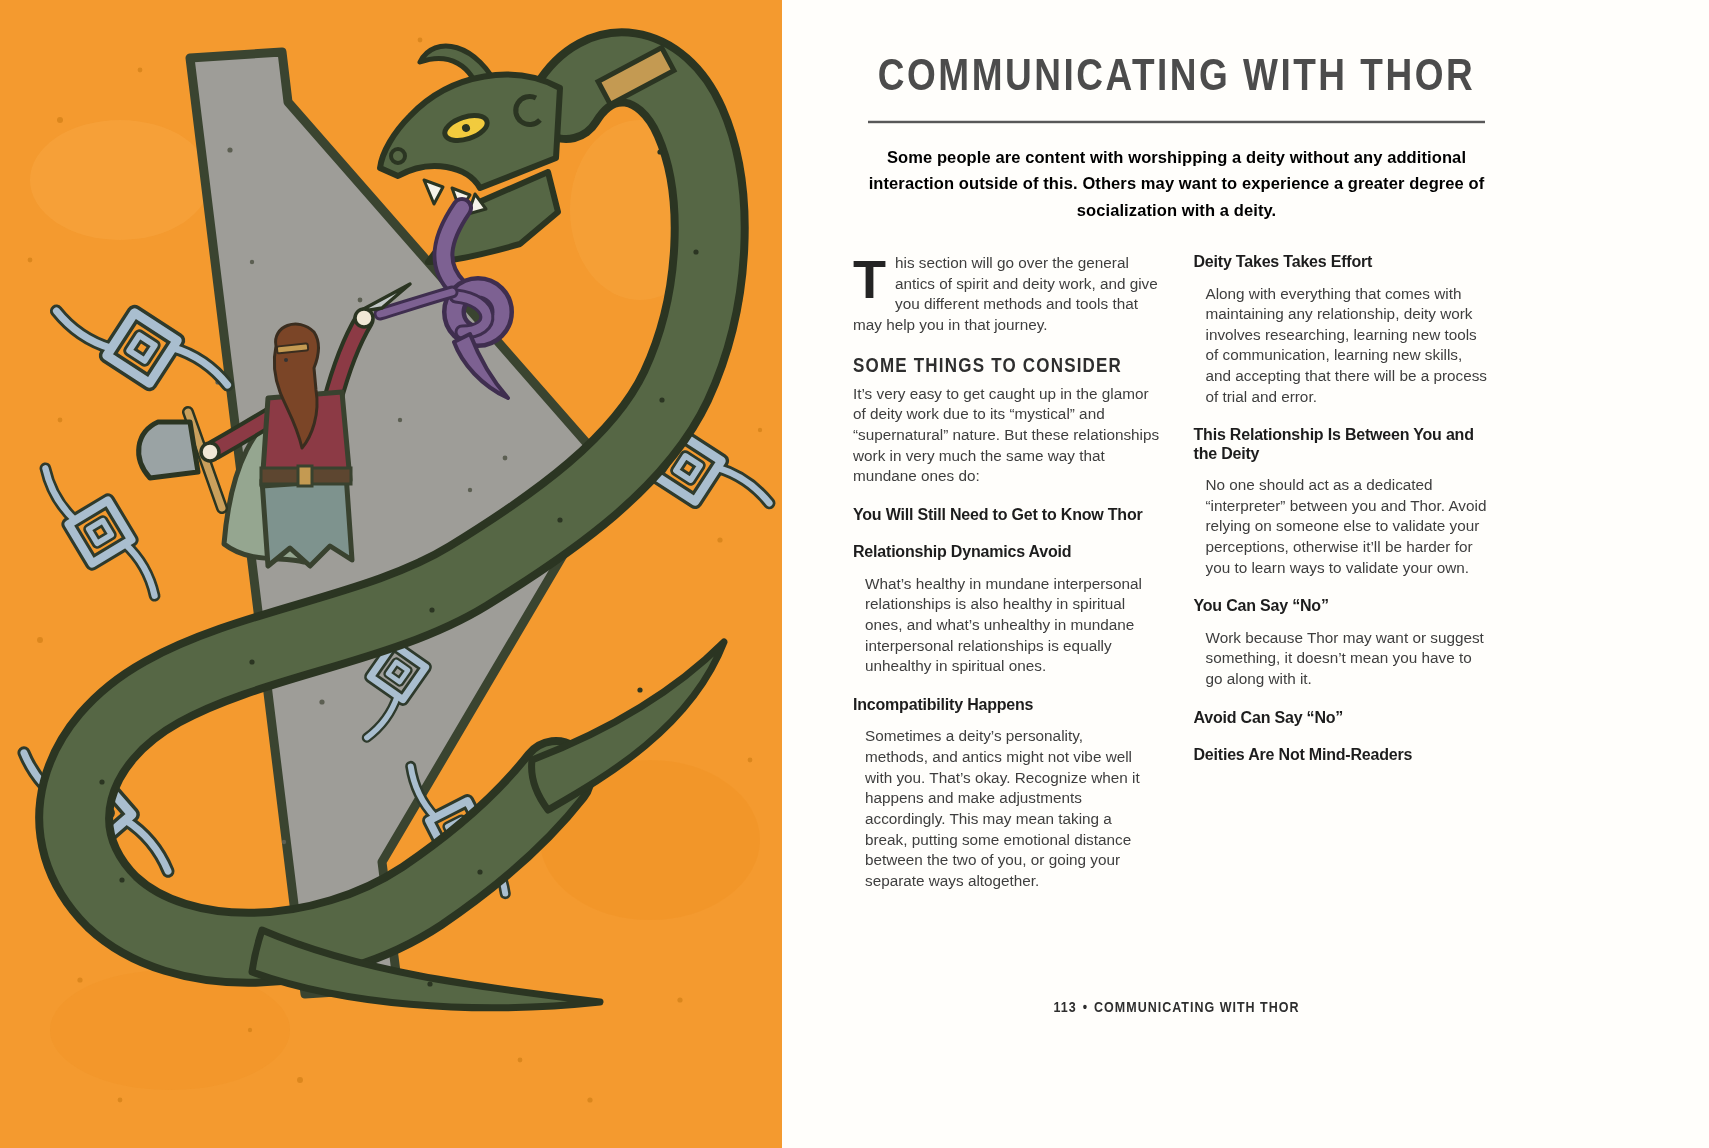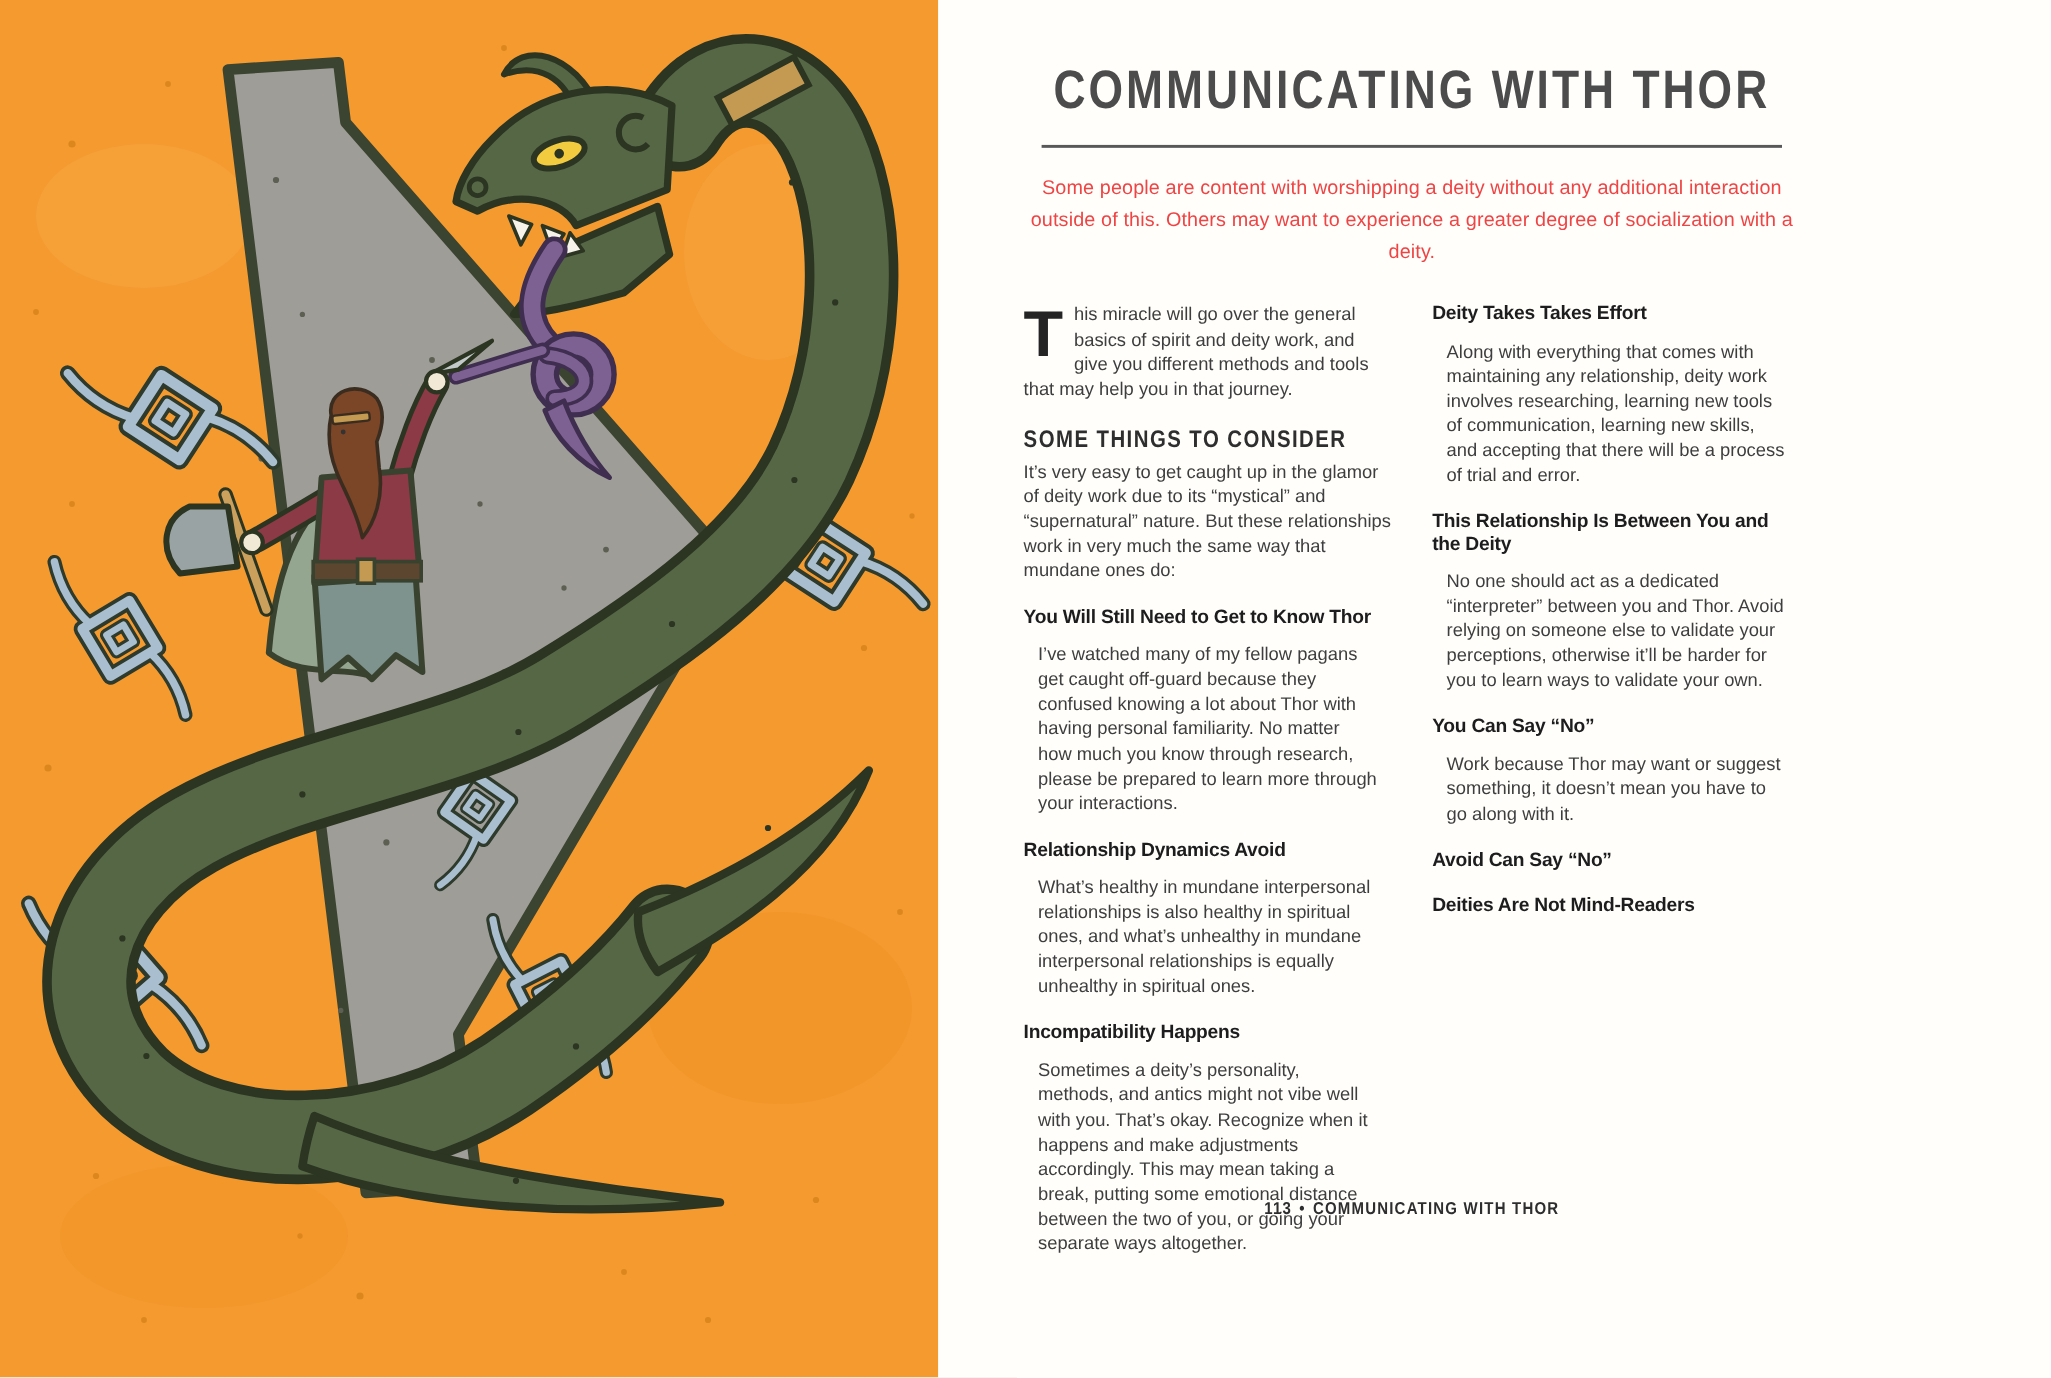--- a/index.html
+++ b/index.html
@@ -28,21 +28,21 @@
     font-family:"Liberation Sans",sans-serif;font-weight:bold;text-transform:uppercase;
     color:#4c4c4c;
   }
   h1.page-title{
     display:inline-block;margin:0;font-size:37px;letter-spacing:2.5px;
     transform:scaleY(1.22);transform-origin:center top;
     padding:0 10px 16px;border-bottom:2.5px solid #585858;white-space:nowrap;
   }
   .intro{
     margin:34px auto 0;max-width:655px;text-align:center;
-    font-weight:normal;font-size:16.5px;line-height:1.6;color:#ef4444;letter-spacing:0.1px;
+    font-weight:bold;font-size:16.5px;line-height:1.6;color:#000000;letter-spacing:0.1px;
   }
   .columns{
     display:grid;grid-template-columns:1fr 1fr;column-gap:34px;margin-top:30px;
   }
   .body-text{margin:0 0 4px;font-size:15.3px;line-height:1.35;color:#3e3e3e;}
   .dropcap{
     float:left;font-weight:bold;color:#242424;font-size:54px;line-height:0.82;
     padding:4px 9px 0 0;font-family:"Liberation Sans",sans-serif;
   }
   .section-heading{
@@ -223,29 +223,28 @@
     <div class="title-wrap">
       <h1 class="page-title runic">COMMUNICATING WITH THOR</h1>
     </div>
 
     <p class="intro">Some people are content with worshipping a deity without any additional interaction outside of this. Others may want to experience a greater degree of socialization with a deity.</p>
 
     <div class="columns">
 
       <div class="col">
         <p class="body-text">
-          <span class="dropcap">T</span><span>his miracle will go over the general basics of spirit and deity work, and give you different methods and tools that may help you in that journey.</span>
+          <span class="dropcap">T</span><span>his section will go over the general antics of spirit and deity work, and give you different methods and tools that may help you in that journey.</span>
         </p>
 
         <h2 class="section-heading runic">SOME THINGS TO CONSIDER</h2>
         <p class="body-text">It’s very easy to get caught up in the glamor of deity work due to its “mystical” and “supernatural” nature. But these relationships work in very much the same way that mundane ones do:</p>
 
         <div class="entry">
           <h3>You Will Still Need to Get to Know Thor</h3>
-          <p class="body-text">I’ve watched many of my fellow pagans get caught off-guard because they confused knowing a lot about Thor with having personal familiarity. No matter how much you know through research, please be prepared to learn more through your interactions.</p>
         </div>
         <div class="entry">
           <h3>Relationship Dynamics Avoid</h3>
           <p class="body-text">What’s healthy in mundane interpersonal relationships is also healthy in spiritual ones, and what’s unhealthy in mundane interpersonal relationships is equally unhealthy in spiritual ones.</p>
         </div>
         <div class="entry">
           <h3>Incompatibility Happens</h3>
           <p class="body-text">Sometimes a deity’s personality, methods, and antics might not vibe well with you. That’s okay. Recognize when it happens and make adjustments accordingly. This may mean taking a break, putting some emotional distance between the two of you, or going your separate ways altogether.</p>
         </div>
       </div>

